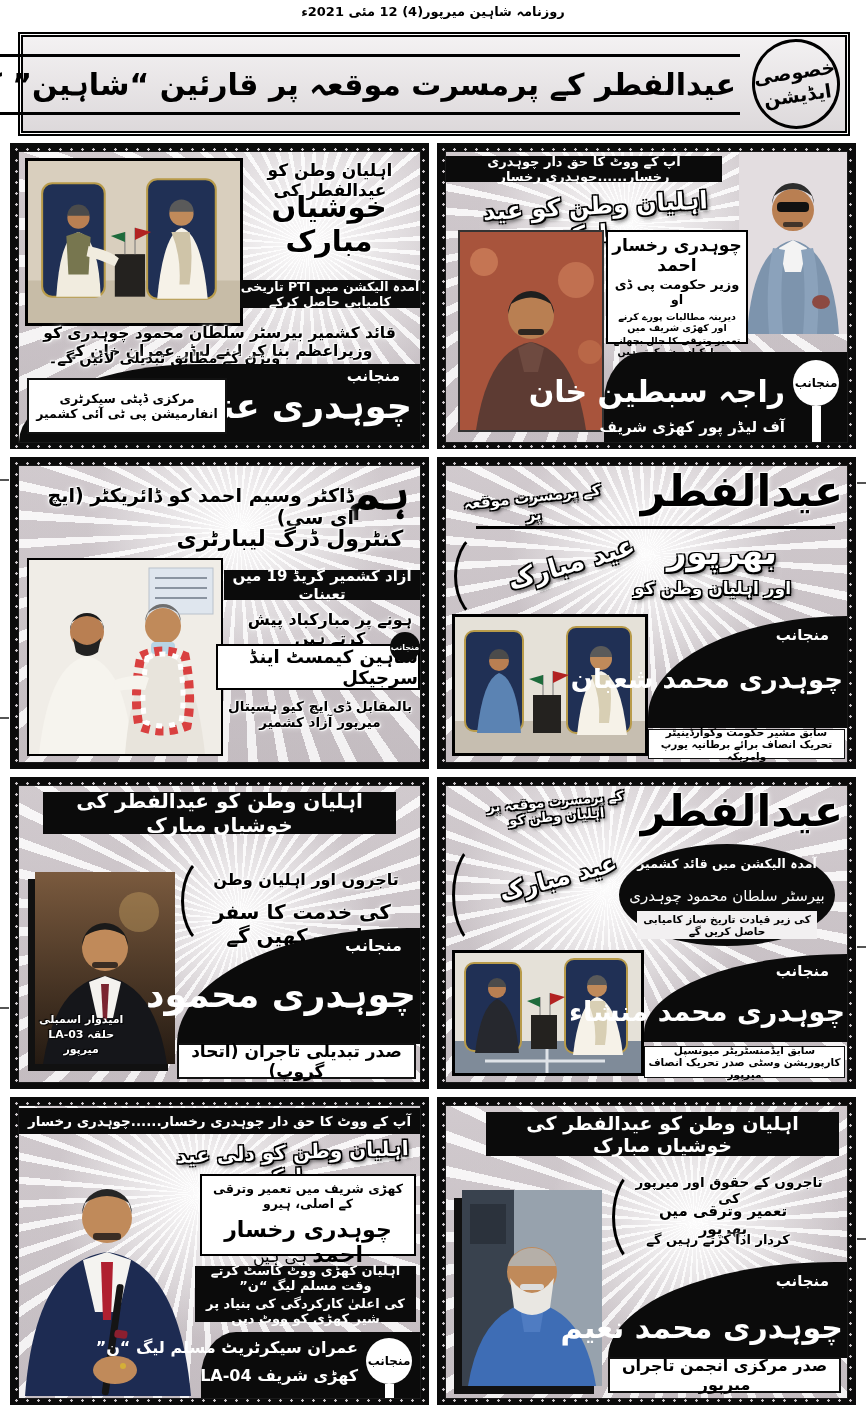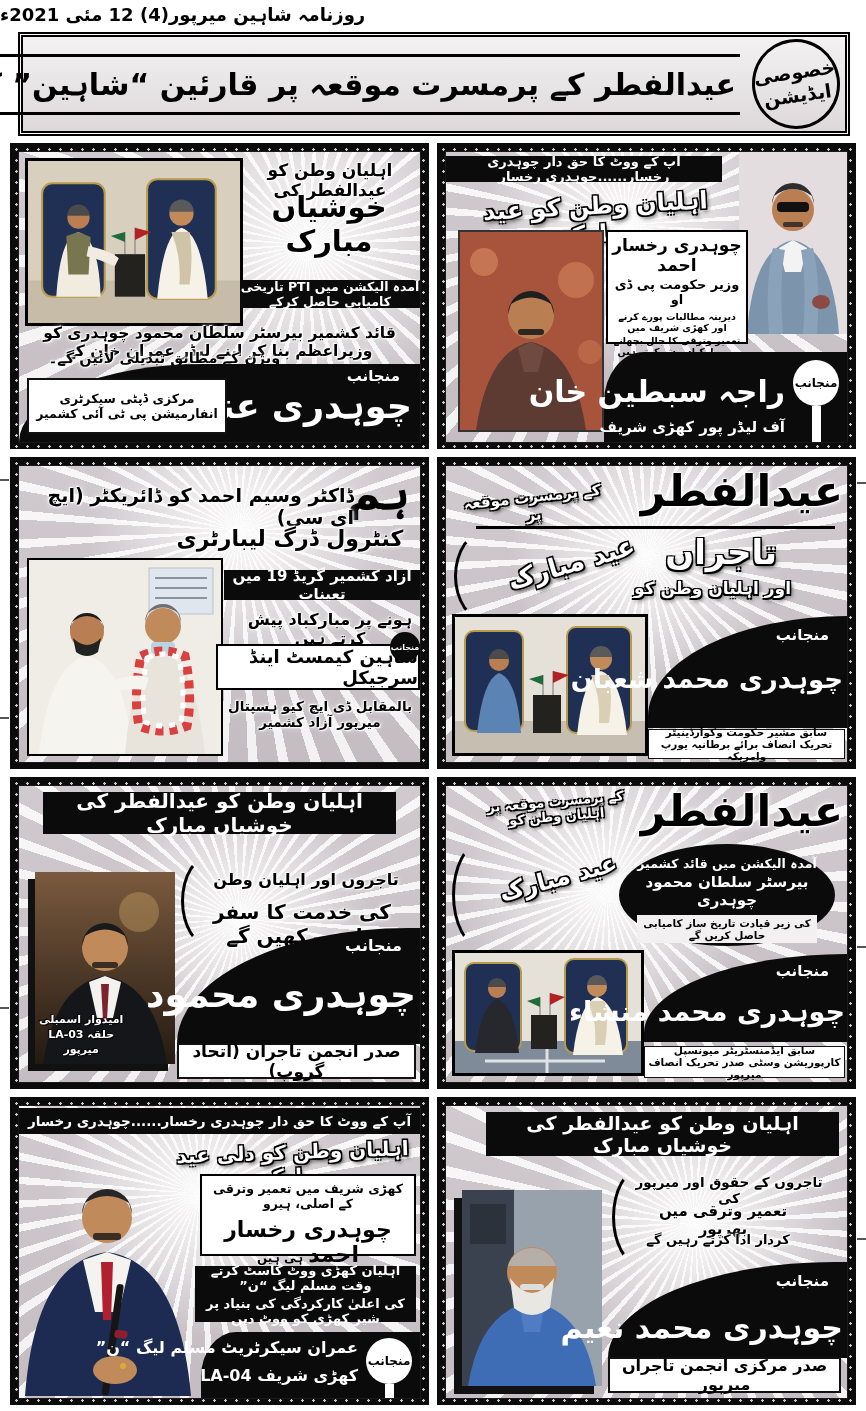--- a/index.html
+++ b/index.html
@@ -1,21 +1,21 @@
 <!DOCTYPE html>
 <html><head>
 <meta charset="utf-8">
 <style>
   html,body{margin:0;padding:0;background:#fff;}
   .page{position:relative;width:866px;height:1411px;background:#fff;overflow:hidden;
         font-family:"DejaVu Sans",sans-serif;color:#000;}
   .abs{position:absolute;}
   
-  .issue{position:absolute;top:4px;left:0;width:100%;text-align:left;
-         font-size:18px;font-weight:700;direction:rtl;}
+  .issue{position:absolute;top:4px;left:0;width:100%;text-align:center;
+         font-size:13px;font-weight:700;direction:rtl;}
   
   .banner{position:absolute;left:18px;top:32px;width:828px;height:100px;
           border:2px solid #000;box-shadow:0 0 0 1px #fff inset,0 0 0 3px #000 inset;
           background:linear-gradient(#f4f2f3,#dcd8da);}
   .banner-in{position:absolute;inset:6px;display:flex;direction:rtl;align-items:center;}
   .special{width:104px;height:84px;border:3px solid #000;border-radius:50%;
            display:flex;flex-direction:column;align-items:center;justify-content:center;
            transform:rotate(-8deg);font-weight:800;font-size:19px;line-height:1.2;
            margin-right:2px;background:transparent;}
   .head-mid{flex:1;margin:0 12px;border-top:3px solid #000;border-bottom:3px solid #000;
@@ -203,21 +203,21 @@
         </div>
         <div class="abs glowb" style="right:0;top:232px;width:200px;font-size:13.5px;text-align:center;">بالمقابل ڈی ایچ کیو ہسپتال میرپور آزاد کشمیر</div>
       </div>
     </section>
 
     <section class="ad">
       <div class="ad-inner burst" style="--bx:50%;--by:30%">
         <div class="abs glowb" style="right:4px;top:0;font-size:43px;font-weight:900;">عیدالفطر</div>
         <div class="abs outw" style="left:12px;top:22px;width:150px;font-size:15px;text-align:center;transform:rotate(-6deg);">کے پرمسرت موقعہ پر</div>
         <div class="abs" style="left:30px;right:12px;top:60px;height:3px;background:#000;"></div>
-        <div class="abs outw" style="right:70px;top:66px;font-size:34px;">تاجراں</div>
+        <div class="abs outw" style="right:70px;top:66px;font-size:34px;">بھرپور</div>
         <div class="abs outw" style="right:56px;top:112px;font-size:17px;">اور اہلیان وطن کو</div>
         <div class="abs outw" style="left:60px;top:82px;font-size:26px;transform:rotate(-16deg);">عید مبارک</div>
         <div class="arcL" style="left:8px;top:64px;width:58px;height:86px;"></div>
         <div class="photo" style="left:6px;top:148px;width:190px;height:136px;border:3px solid #000;">
           <svg viewBox="0 0 190 136" preserveAspectRatio="none">
             <rect width="190" height="136" fill="#e5e1d8"></rect>
               <rect y="104" width="190" height="32" fill="#c6beb0"></rect>
             <rect x="10" y="14" width="58" height="100" rx="9" fill="#203055" stroke="#b89b4a" stroke-width="2"></rect>
             <rect x="112" y="10" width="64" height="106" rx="9" fill="#203055" stroke="#b89b4a" stroke-width="2"></rect>
             <rect x="78" y="78" width="28" height="38" fill="#24221f"></rect>
@@ -268,33 +268,33 @@
             <div>میرپور</div>
           </div>
         </div>
         <div class="arcL" style="left:162px;top:68px;width:54px;height:88px;"></div>
         <div class="abs glowb" style="right:14px;top:84px;width:200px;font-size:16px;text-align:center;">تاجروں اور اہلیان وطن</div>
         <div class="abs glowb" style="right:0;top:114px;width:236px;font-size:20px;text-align:center;">کی خدمت کا سفر جاری رکھیں گے</div>
         <div class="wsh" style="left:158px;right:0;top:142px;bottom:38px;border-top-left-radius:95% 100%;">
           <div class="minj" style="right:18px;top:8px;font-size:16px;">منجانب</div>
           <div class="swname" style="right:4px;left:0;top:46px;font-size:36px;">چوہدری محمود</div>
         </div>
-        <div class="desig" style="left:158px;right:4px;bottom:3px;height:32px;font-size:17px;font-weight:900;">صدر انجمن تاجران (اتحاد گروپ)</div>
+        <div class="desig" style="left:158px;right:4px;bottom:3px;height:32px;font-size:17px;font-weight:900;">صدر تبدیلی تاجران (اتحاد گروپ)</div>
       </div>
     </section>
 
     <section class="ad">
       <div class="ad-inner burst" style="--bx:40%;--by:35%">
         <div class="abs glowb" style="right:4px;top:0;font-size:43px;font-weight:900;">عیدالفطر</div>
         <div class="abs outw" style="left:26px;top:8px;width:168px;font-size:13px;text-align:center;transform:rotate(-5deg);">کے پرمسرت موقعہ پر اہلیان وطن کو</div>
         <div class="abs outw" style="left:52px;top:78px;font-size:24px;transform:rotate(-15deg);">عید مبارک</div>
         <div class="arcL" style="left:6px;top:56px;width:52px;height:100px;"></div>
         <div class="abs" style="right:12px;top:58px;width:216px;height:102px;background:#0b0b0b;border-radius:50%;text-align:center;padding-top:12px;box-sizing:border-box;">
           <div style="color:#fff;font-size:12.5px;font-weight:700;">آمدہ الیکشن میں قائد کشمیر</div>
-          <div style="color:#fff;font-size:15px;font-weight:700;margin-top:2px;">بیرسٹر سلطان محمود چوہدری</div>
+          <div style="color:#fff;font-size:15px;font-weight:400;margin-top:16px;">بیرسٹر سلطان محمود چوہدری</div>
           <div style="background:#f2f0f1;color:#000;font-size:10.5px;font-weight:700;margin:6px 18px 0;padding:2px 0;">کی زیر قیادت تاریخ ساز کامیابی حاصل کریں گے</div>
         </div>
         <div class="photo" style="left:6px;top:164px;width:186px;height:120px;border:3px solid #000;">
           <svg viewBox="0 0 186 120" preserveAspectRatio="none">
             <rect width="186" height="120" fill="#e5e1d8"></rect>
               <rect y="88" width="186" height="32" fill="#7f8b99"></rect>
             <line x1="30" y1="108" x2="150" y2="108" stroke="#dfe3e8" stroke-width="3"></line>
             <line x1="92" y1="92" x2="92" y2="120" stroke="#dfe3e8" stroke-width="3"></line>
             <rect x="10" y="10" width="56" height="88" rx="9" fill="#203055" stroke="#b89b4a" stroke-width="2"></rect>
             <rect x="110" y="6" width="62" height="94" rx="9" fill="#203055" stroke="#b89b4a" stroke-width="2"></rect>
@@ -336,21 +336,21 @@
             <rect x="96" y="196" width="13" height="8" rx="3" fill="#8c1f2f" transform="rotate(8 100 196)"></rect>
             <ellipse cx="96" cy="236" rx="22" ry="14" fill="#c08a5a"></ellipse>
             <circle cx="104" cy="232" r="3" fill="#d4af37"></circle>
           </svg>
         </div>
         <div class="abs outw" style="right:8px;top:34px;width:238px;font-size:20px;text-align:center;transform:rotate(-2deg);">اہلیان وطن کو دلی عید مبارک</div>
         <div class="abs" style="right:4px;top:68px;width:216px;height:82px;background:#fff;border:2px solid #000;text-align:center;padding:5px 3px;box-sizing:border-box;">
           <div style="font-size:12.5px;font-weight:700;">کھڑی شریف میں تعمیر وترقی کے اصلی، ہیرو</div>
           <div style="margin-top:6px;">
             <span style="font-size:22px;font-weight:900;">چوہدری رخسار احمد</span>
-            <span style="font-size:12px;font-weight:700;">ہی ہیں</span>
+            <span style="font-size:16px;font-weight:400;">ہی ہیں</span>
           </div>
         </div>
         <div class="bbar abs" style="right:4px;top:160px;width:221px;height:56px;font-size:13px;flex-direction:column;padding:2px;box-sizing:border-box;">
           <div>اہلیان کھڑی ووٹ کاسٹ کرتے وقت مسلم لیگ “ن”</div>
           <div style="margin-top:3px;">کی اعلیٰ کارکردگی کی بنیاد پر شیر کھڑی کو ووٹ دیں</div>
         </div>
         <div class="wsh" style="left:182px;right:0;bottom:0;height:66px;border-top-left-radius:35px 45px;">
           <div class="lolli" style="right:8px;top:6px;">
             <div class="c">منجانب</div>
             <div class="stem" style="height:18px;"></div>

